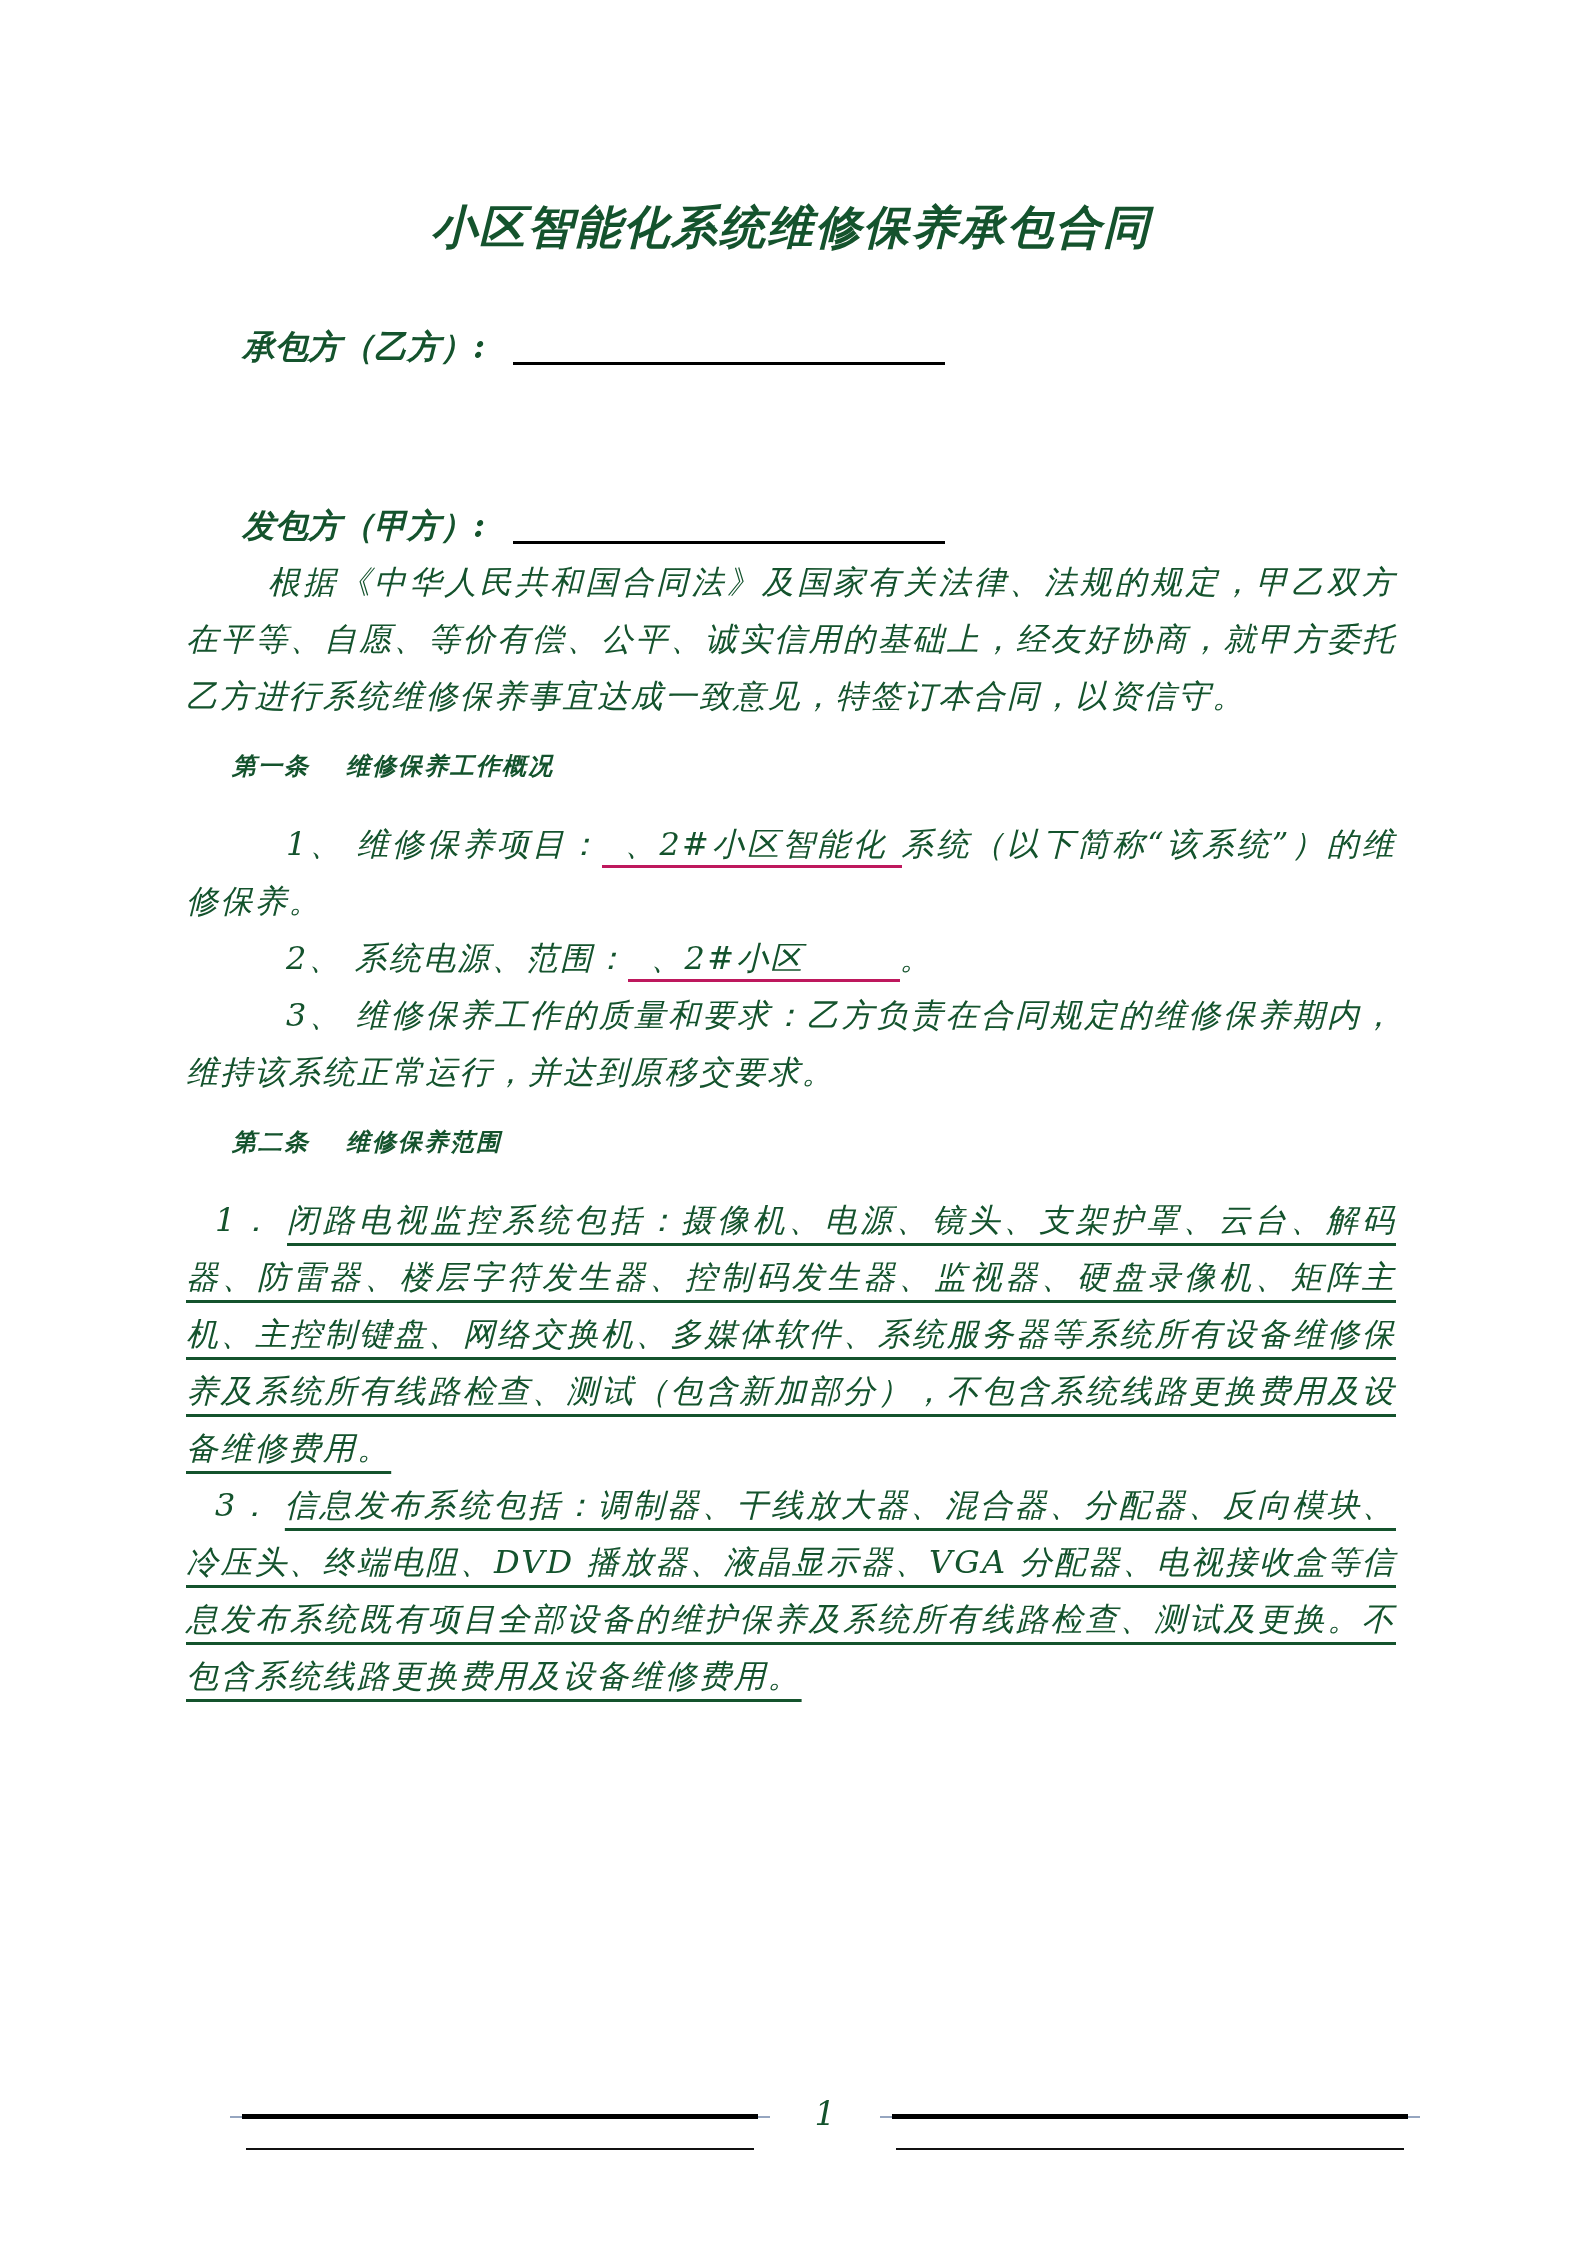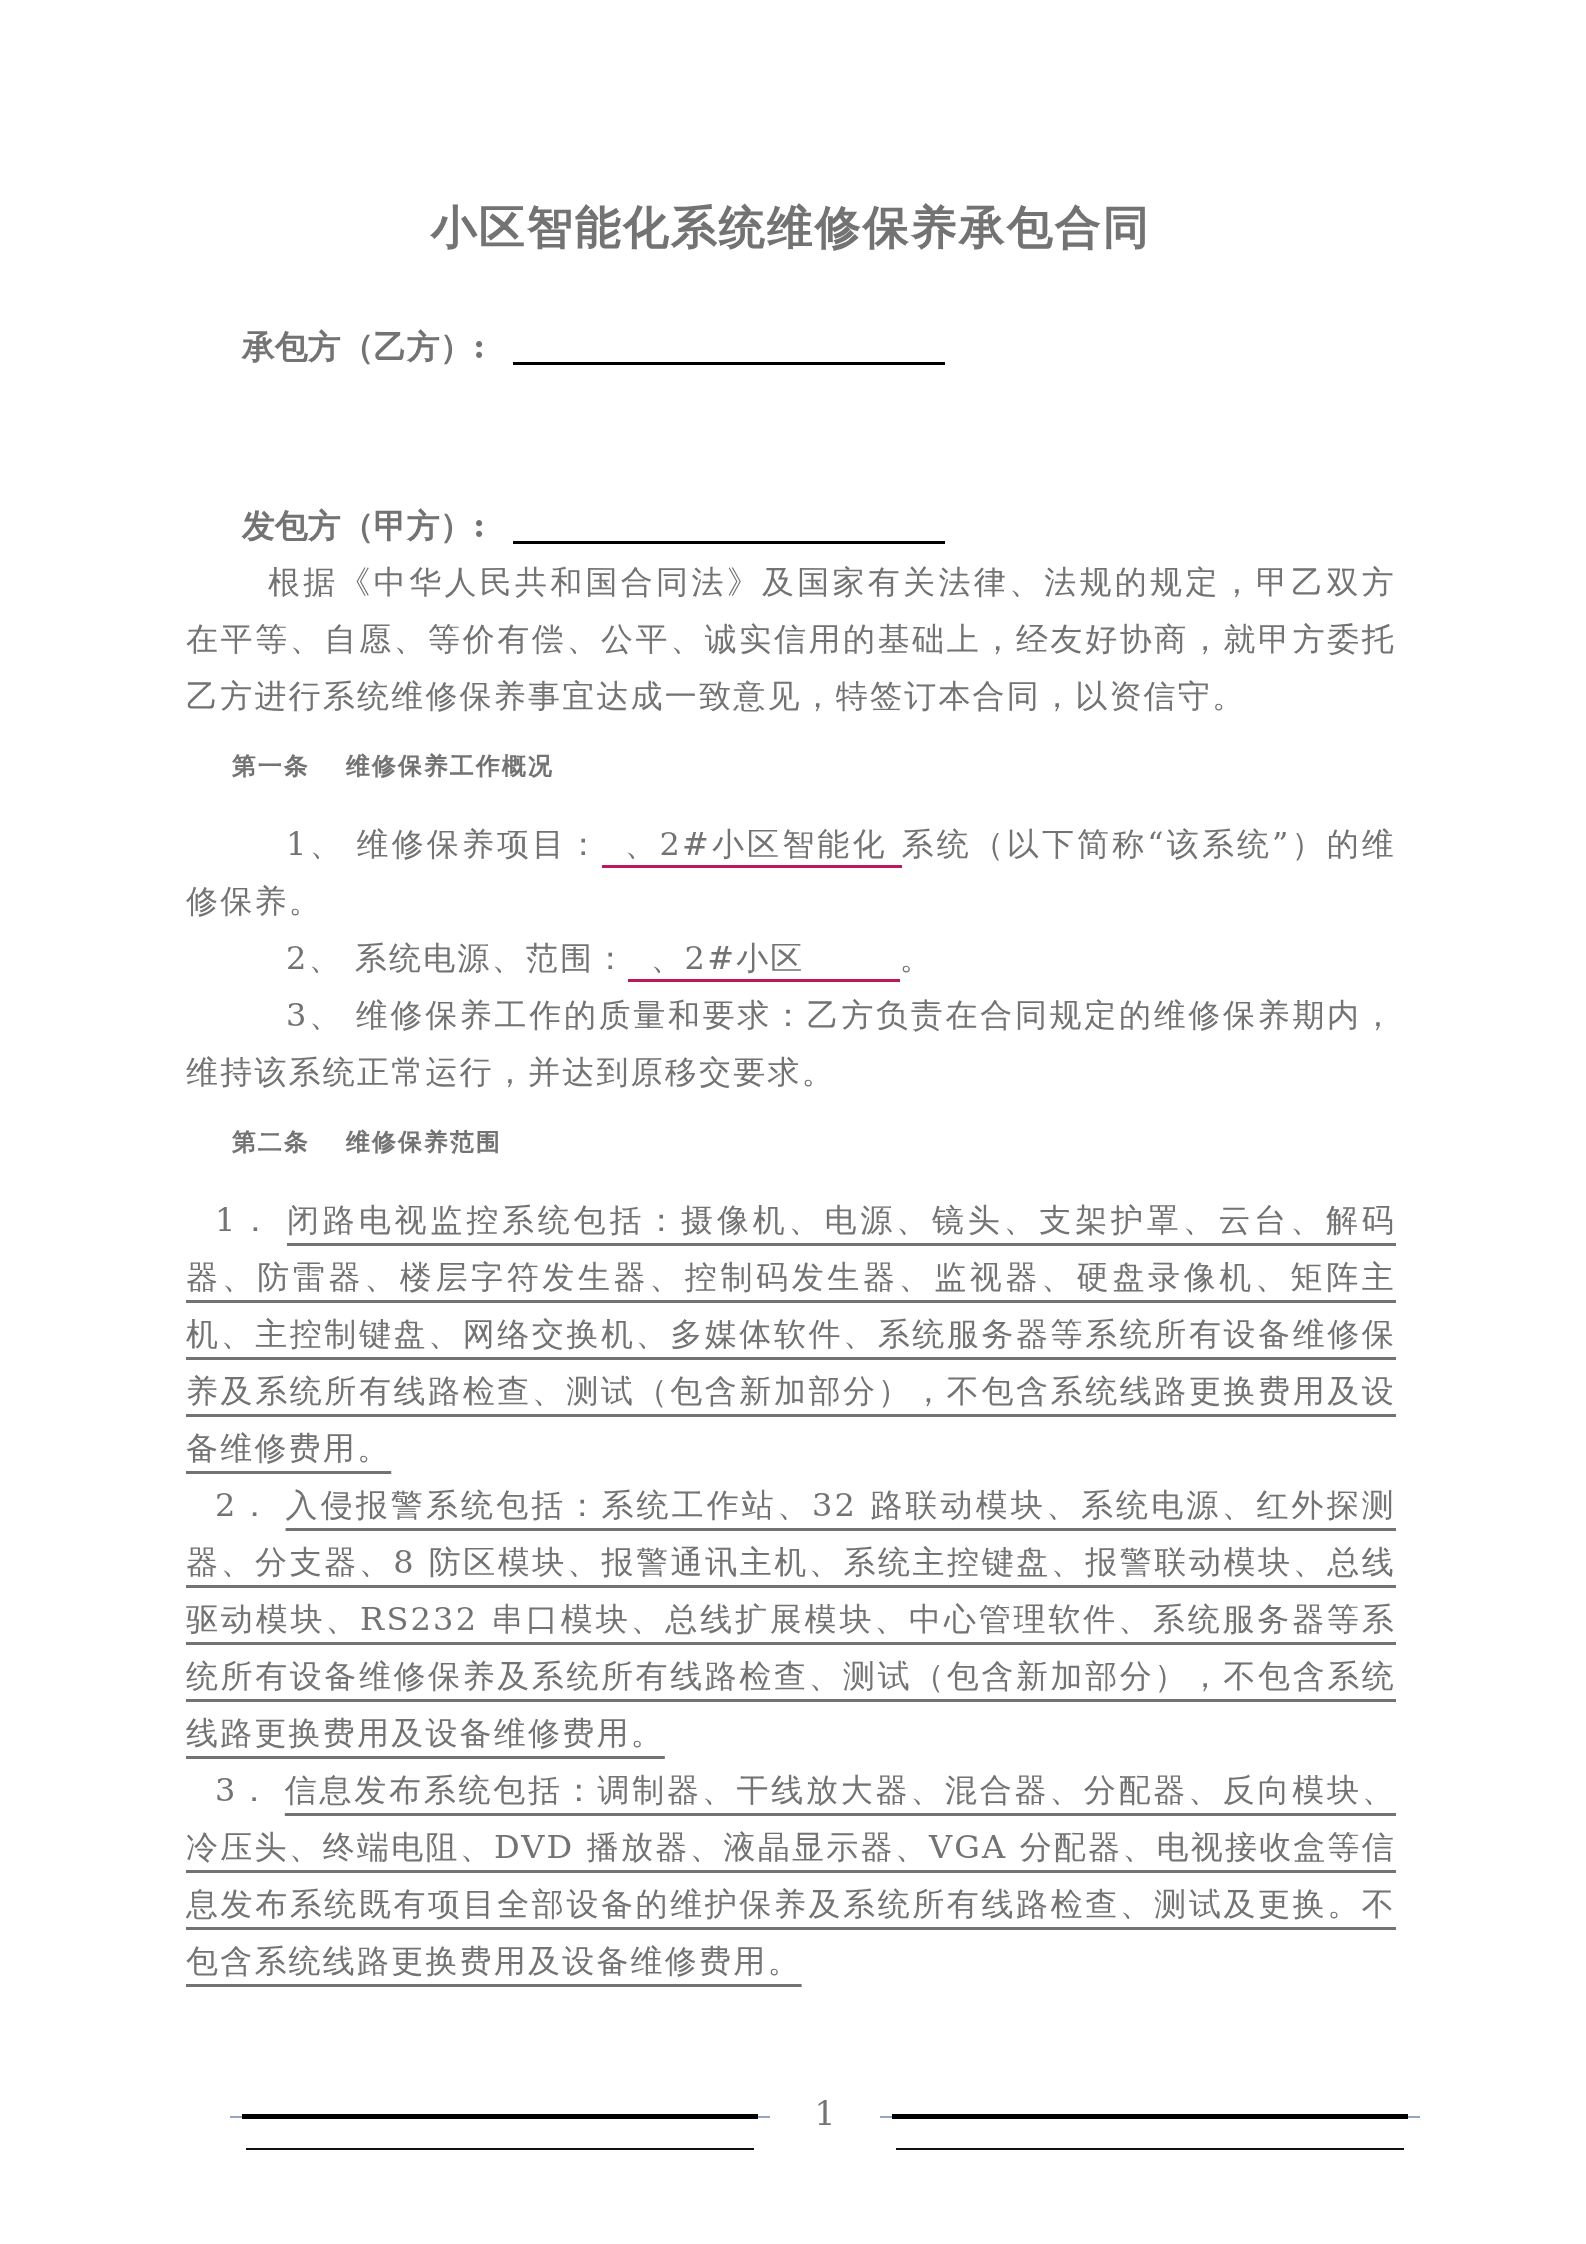--- a/index.html
+++ b/index.html
@@ -2,21 +2,22 @@
 <html><head>
 <meta charset="utf-8">
 <style>
   html,body{margin:0;padding:0;background:#888;}
   .page{
     position:relative;
     width:1586px;height:2244px;
     background:#ffffff;
     overflow:hidden;
     font-family:"DejaVu Serif","Liberation Serif",serif;
-    color:#737373;
+    color:#14532d;
+    font-style:italic;
   }
   .content{margin:0 190px 0 186px;}
   .doc-title{
     margin:196px 0 0 0;
     text-align:center;
     font-size:46px;line-height:62px;
     font-weight:bold;
     letter-spacing:2px;
   }
   .party-row{margin:0;font-size:33px;line-height:57px;font-weight:bold;padding-left:56px;}
@@ -92,21 +93,20 @@
     <p class="body-text s1-item"><span class="item-num">1、</span><span>维修保养项目：</span><span class="blank">、2#小区智能化</span><span>系统（以下简称“该系统”）的维修保养。</span></p>
 
     <p class="body-text s1-item"><span class="item-num">2、</span><span>系统电源、范围：</span><span class="blank blank2">、2#小区</span><span>。</span></p>
 
     <p class="body-text s1-item"><span class="item-num">3、</span><span>维修保养工作的质量和要求：乙方负责在合同规定的维修保养期内，维持该系统正常运行，并达到原移交要求。</span></p>
 
     <h2 class="sec-heading"><span class="h-num">第二条</span><span>维修保养范围</span></h2>
 
     <p class="body-text s2-item"><span class="item-num">1．</span><span class="u-text">闭路电视监控系统包括：摄像机、电源、镜头、支架护罩、云台、解码器、防雷器、楼层字符发生器、控制码发生器、监视器、硬盘录像机、矩阵主机、主控制键盘、网络交换机、多媒体软件、系统服务器等系统所有设备维修保养及系统所有线路检查、测试（包含新加部分），不包含系统线路更换费用及设备维修费用。</span></p>
 
-    <p class="body-text s2-item"><span class="item-num">2．</span><span class="u-text">入侵报警系统包括：系统工作站、32 路联动模块、系统电源、红外探测器、分支器、8 防区模块、报警通讯主机、系统主控键盘、报警联动模块、总线驱动模块、RS232 串口模块、总线扩展模块、中心管理软件、系统服务器等系统所有设备维修保养及系统所有线路检查、测试（包含新加部分），不包含系统线路更换费用及设备维修费用。</span></p>
 
     <p class="body-text s2-item"><span class="item-num">3．</span><span class="u-text">信息发布系统包括：调制器、干线放大器、混合器、分配器、反向模块、冷压头、终端电阻、DVD 播放器、液晶显示器、VGA 分配器、电视接收盒等信息发布系统既有项目全部设备的维护保养及系统所有线路检查、测试及更换。不包含系统线路更换费用及设备维修费用。</span></p>
 
   </div>
 
   <div class="footer">
     <div class="fgroup">
       <div class="l-blue"></div>
       <div class="l-thick"></div>
       <div class="l-thin"></div>

